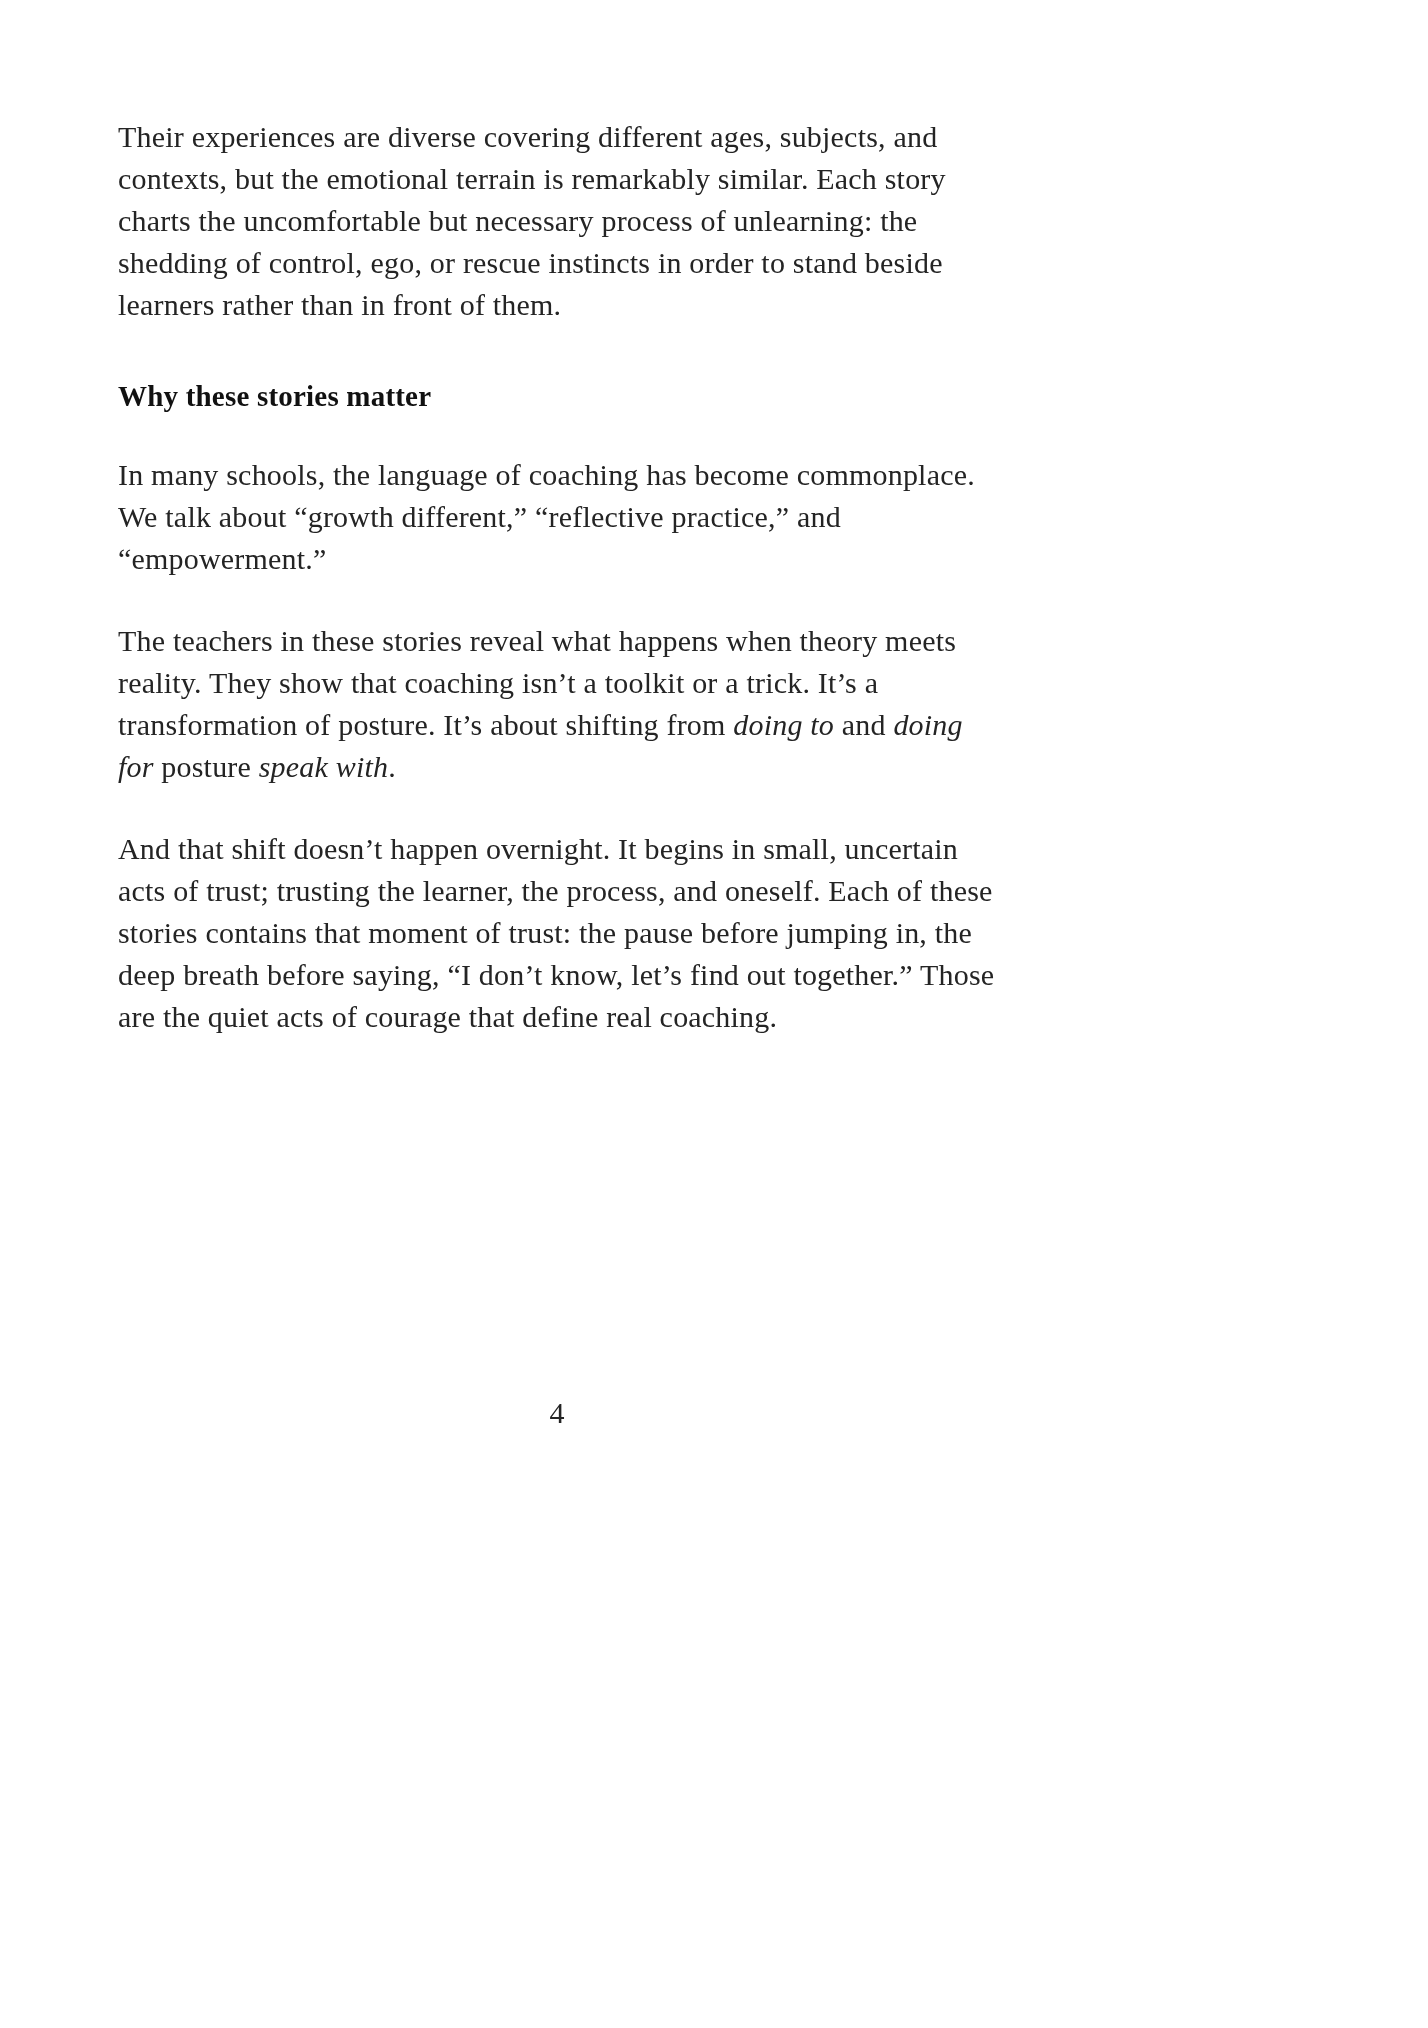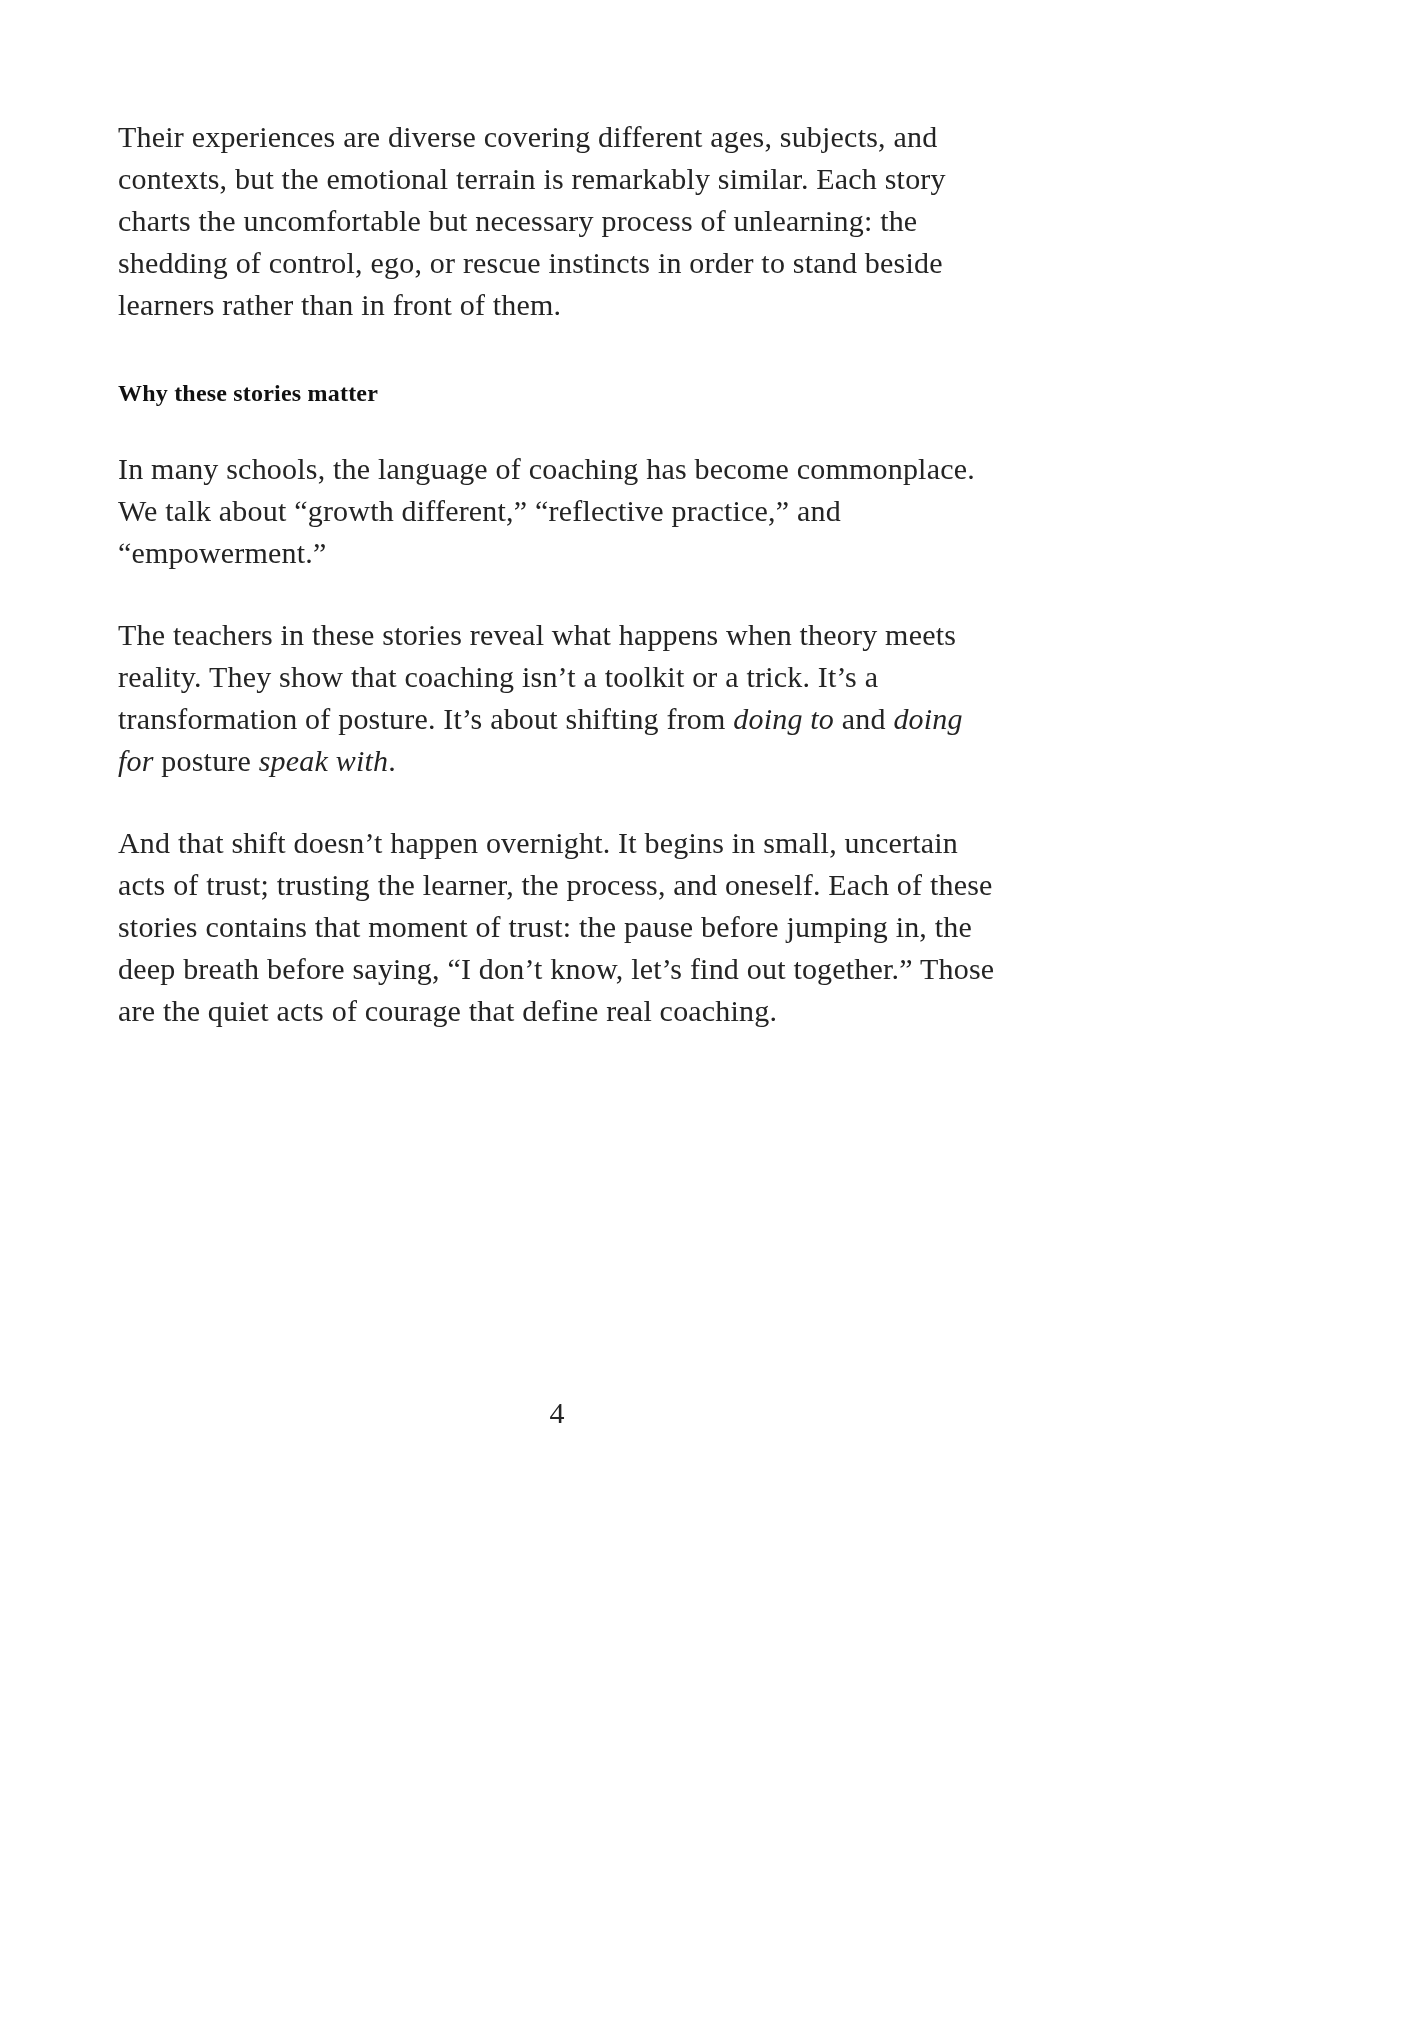--- a/index.html
+++ b/index.html
@@ -23,21 +23,21 @@
     width: 878px;
   }
   .content p {
     font-size: 30px;
     line-height: 42px;
     margin: 0 0 40px 0;
     letter-spacing: 0.2px;
     color: #242424;
   }
   .content h2 {
-    font-size: 24px;
+    font-size: 29px;
     line-height: 1.25;
     font-weight: 700;
     margin: 52px 0 40px 0;
     color: #111111;
     letter-spacing: 0.2px;
   }
   .content em {
     font-style: italic;
   }
   .page-number {

